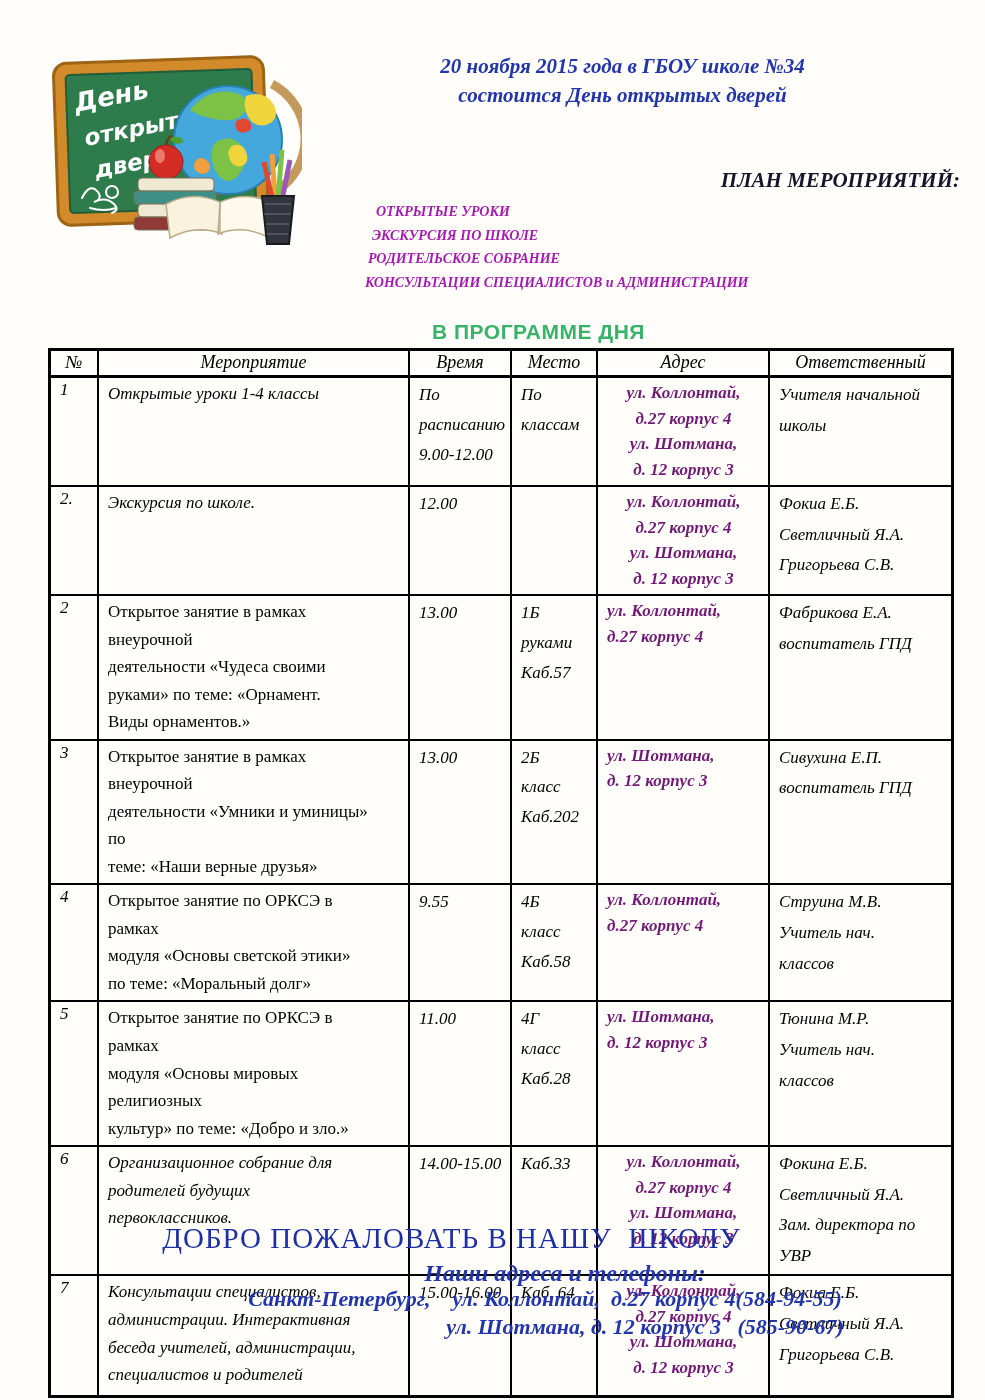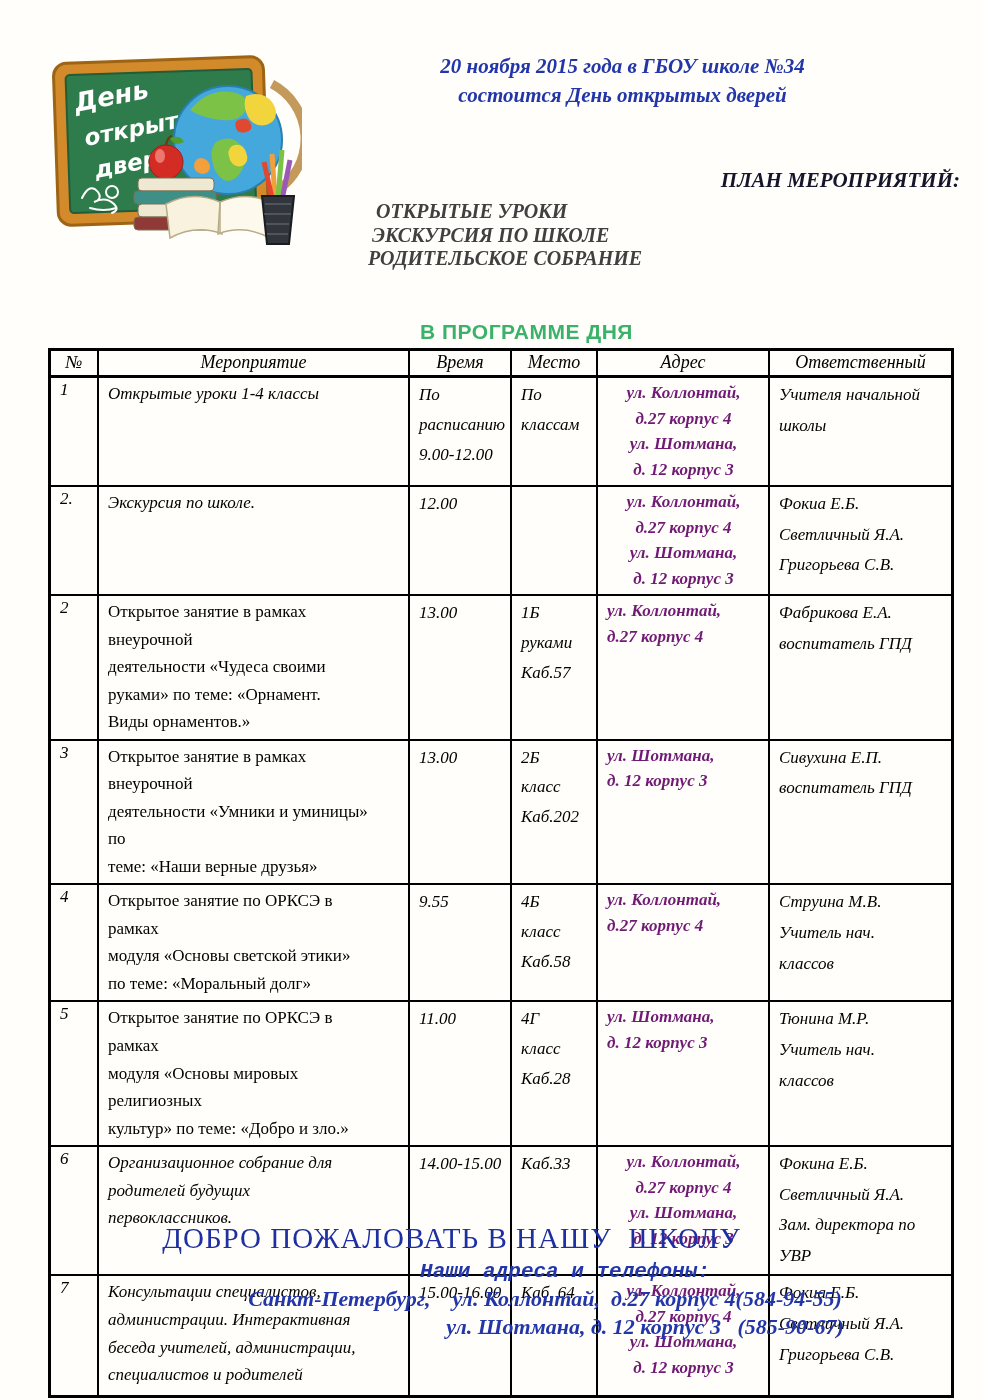--- a/index.html
+++ b/index.html
@@ -19,30 +19,30 @@
   .title-line{
     font-size:21px;font-weight:bold;font-style:italic;
     color:#2236aa;line-height:1.38;white-space:pre;
   }
   #plan-heading{
     left:285px;top:168px;width:675px;text-align:right;
     font-size:21px;font-weight:bold;font-style:italic;color:#15152b;
   }
   #plan-list{left:362px;top:200px;width:600px;}
   .plan-item{
-    font-size:20px;font-weight:bold;font-style:italic;
-    color:#404040;line-height:23.5px;white-space:pre;
+    font-size:14px;font-weight:bold;font-style:italic;
+    color:#a21caf;line-height:23.5px;white-space:pre;
   }
   .plan-item:nth-child(1){padding-left:14px;}
   .plan-item:nth-child(2){padding-left:10px;}
   .plan-item:nth-child(3){padding-left:6px;}
   .plan-item:nth-child(4){padding-left:3px;}
   .plan-item:nth-child(5){padding-left:0;}
   #program-label{
-    left:420px;top:320px;
+    left:432px;top:320px;
     font-family:"Liberation Sans","DejaVu Sans",sans-serif;
     font-size:21px;font-weight:bold;color:#3bb269;letter-spacing:.5px;
   }
 
   
   #schedule{
     position:absolute;left:48px;top:348px;width:890px;
     border-collapse:collapse;table-layout:fixed;
     border:3px solid #000;
   }
@@ -79,21 +79,21 @@
   tr.r1 td.col-address,tr.r2 td.col-address,tr.r7 td.col-address,tr.r8 td.col-address{text-align:center;}
 
   
   .footer-line{white-space:pre;color:#2236aa;}
   #welcome{
     left:0;top:1222px;width:903px;text-align:center;
     font-size:29px;letter-spacing:1px;color:#1d2fa3;
   }
   #contacts-heading{
     left:155px;top:1260px;width:820px;text-align:center;
-    font-size:21px;font-weight:bold;font-style:italic;font-family:Liberation Mono, monospace;
+    font-size:24px;font-weight:bold;font-style:italic;
   }
   #address-1{
     left:100px;top:1286px;width:890px;text-align:center;
     font-size:22px;font-weight:bold;font-style:italic;
   }
   #address-2{
     left:300px;top:1314px;width:690px;text-align:center;
     font-size:22px;font-weight:bold;font-style:italic;
   }
 </style>
@@ -170,20 +170,21 @@
   <div class="title-line">20 ноября 2015 года в ГБОУ школе №34</div>
   <div class="title-line">состоится День открытых дверей</div>
 </div>
 
 <div class="abs" id="plan-heading">ПЛАН МЕРОПРИЯТИЙ:</div>
 
 <div class="abs" id="plan-list">
   <div class="plan-item">ОТКРЫТЫЕ УРОКИ</div>
   <div class="plan-item">ЭКСКУРСИЯ ПО ШКОЛЕ</div>
   <div class="plan-item">РОДИТЕЛЬСКОЕ СОБРАНИЕ</div>
+  <div class="plan-item">КОНСУЛЬТАЦИИ СПЕЦИАЛИСТОВ и АДМИНИСТРАЦИИ</div>
 </div>
 
 <div class="abs" id="program-label">В ПРОГРАММЕ ДНЯ</div>
 
 <table id="schedule">
   <thead>
     <tr>
       <th class="col-num">№</th>
       <th class="col-event">Мероприятие</th>
       <th class="col-time">Время</th>

